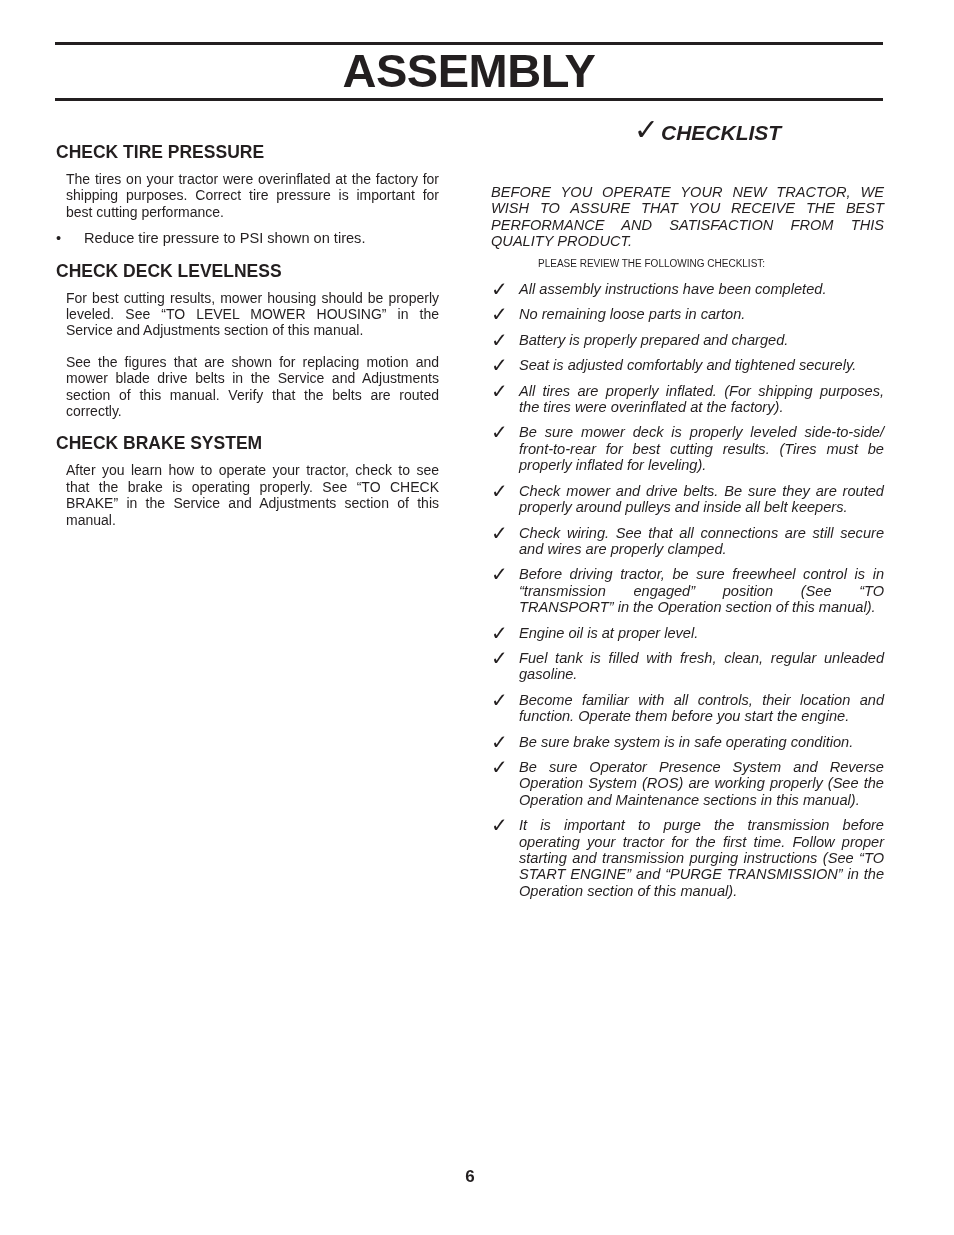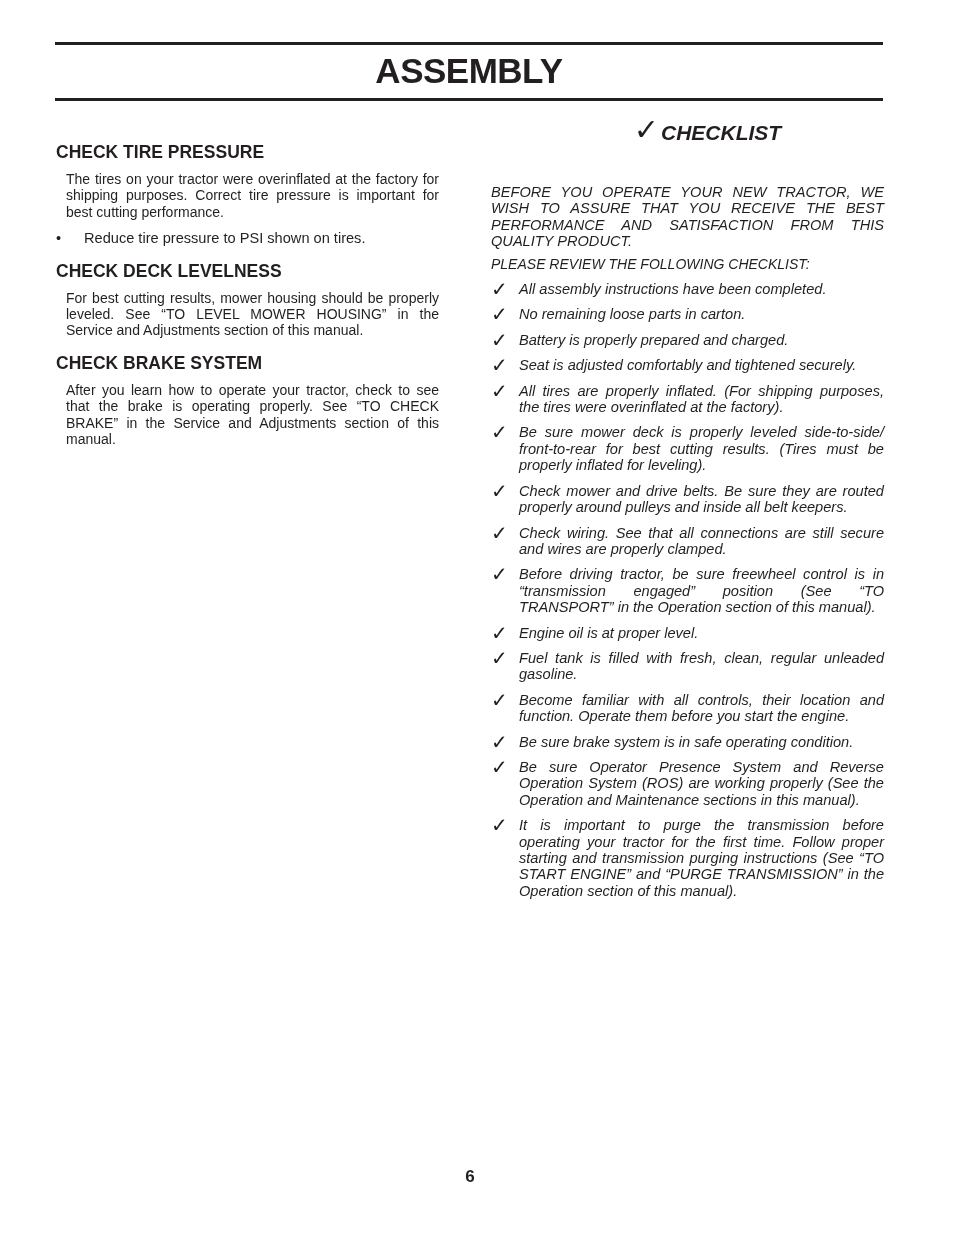--- a/index.html
+++ b/index.html
@@ -1,34 +1,34 @@
 <!DOCTYPE html>
 <html><head>
 <meta charset="utf-8">
 <style>
   html, body { margin: 0; padding: 0; background: #ffffff; }
   body { width: 954px; height: 1235px; position: relative; font-family: "Liberation Sans", sans-serif; color: #231f20; }
   .rule { position: absolute; left: 55px; width: 828px; height: 3px; background: #231f20; }
   .rule.top { top: 42px; }
   .rule.bottom { top: 98px; }
-  .title { position: absolute; top: 50px; left: 55px; width: 828px; text-align: center; font-weight: bold; font-size: 35px; letter-spacing: -0.5px; line-height: 42px; }
+  .title { position: absolute; top: 50px; left: 55px; width: 828px; text-align: center; font-weight: bold; font-size: 47px; letter-spacing: -0.5px; line-height: 42px; }
   .col-left { position: absolute; left: 56px; top: 143px; width: 393px; }
   .col-right { position: absolute; left: 491px; top: 112px; width: 393px; }
   h2 { margin: 0; font-size: 17.5px; font-weight: bold; line-height: 18px; }
   .col-left h2.spaced { text-align: justify; text-align-last: left; }
   p { margin: 10px; font-size: 14px; line-height: 16.4px; text-align: justify; }
   .sec { margin-bottom: 15px; }
   .sec h2 { margin-bottom: 3px; }
   .bullet { display: flex; font-size: 14.6px; line-height: 16.4px; margin-top: 4px; }
   .bullet .dot { width: 28px; }
   .checklist-head { display: flex; justify-content: center; align-items: baseline; font-style: italic; font-weight: bold; font-size: 21px; margin-left: 40px; height: 32px; }
   .checklist-head .big-check { font-size: 30px; font-style: normal; font-weight: normal; margin-right: 2px; }
   .intro { font-style: italic; font-size: 14.6px; line-height: 16.4px; text-align: justify; text-transform: uppercase; }
   .intro.last { text-align-last: left; margin-top: 40px; }
-  .review { font-style: italic; font-size: 14px; line-height: 16.4px; margin-top: 6px; }
+  .review { font-size: 10px; line-height: 16.4px; margin-top: 6px; margin-left: 47px; }
   .check-item { display: flex; margin-top: 9px; }
   .check-item .ck { width: 28px; flex: none; font-size: 20px; line-height: 16px; }
   .check-item .txt { flex: 1; font-size: 14.6px; line-height: 16.4px; text-align: justify; text-align-last: left; font-style: italic; }
   .while { font-size: 14.6px; line-height: 16.4px; margin-top: 9px; text-align: justify; text-align-last: left; }
   .page-num { position: absolute; top: 1167px; left: 0; width: 940px; text-align: center; font-weight: bold; font-size: 17px; }
 </style>
 </head>
 <body>
 
 <div class="rule top"></div>
@@ -42,20 +42,21 @@
     <div class="bullet">
       <span class="dot">•</span>
       <span>Reduce tire pressure to PSI shown on tires.</span>
     </div>
   </div>
   <div class="sec">
     <h2>CHECK DECK LEVELNESS</h2>
     <p>For best cutting results, mower housing should be properly leveled. See “TO LEVEL MOWER HOUSING” in the Service and Adjustments section of this manual.</p>
   </div>
   <div class="sec" style="margin-top:10px;">
+    <p style="text-align-last:left;">See the figures that are shown for replacing motion and mower blade drive belts in the Service and Adjustments section of this manual. Verify that the belts are routed correctly.</p>
   </div>
   <div class="sec">
     <h2>CHECK BRAKE SYSTEM</h2>
     <p style="text-align-last:left;">After you learn how to operate your tractor, check to see that the brake is operating properly. See “TO CHECK BRAKE” in the Service and Adjustments section of this manual.</p>
   </div>
 </div>
 
 <div class="col-right">
   <div class="checklist-head">
     <span class="big-check">✓</span>

